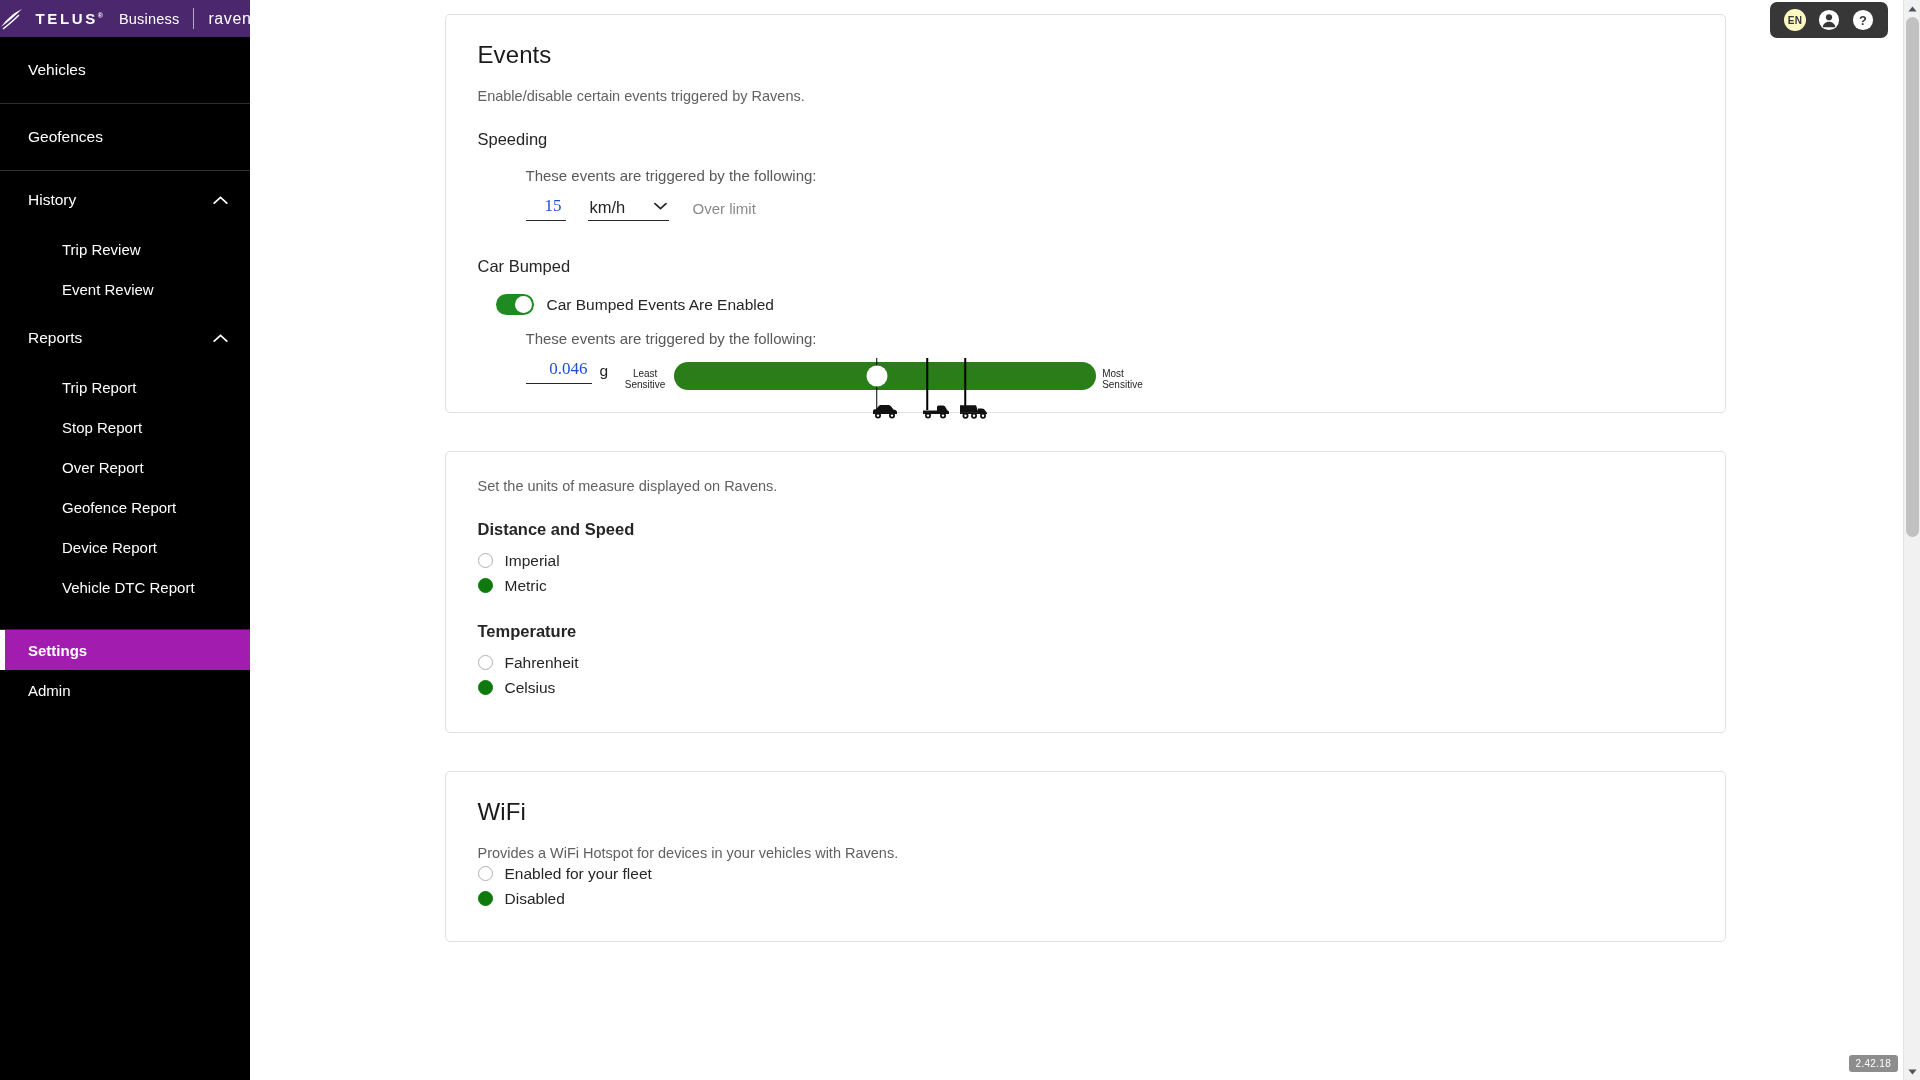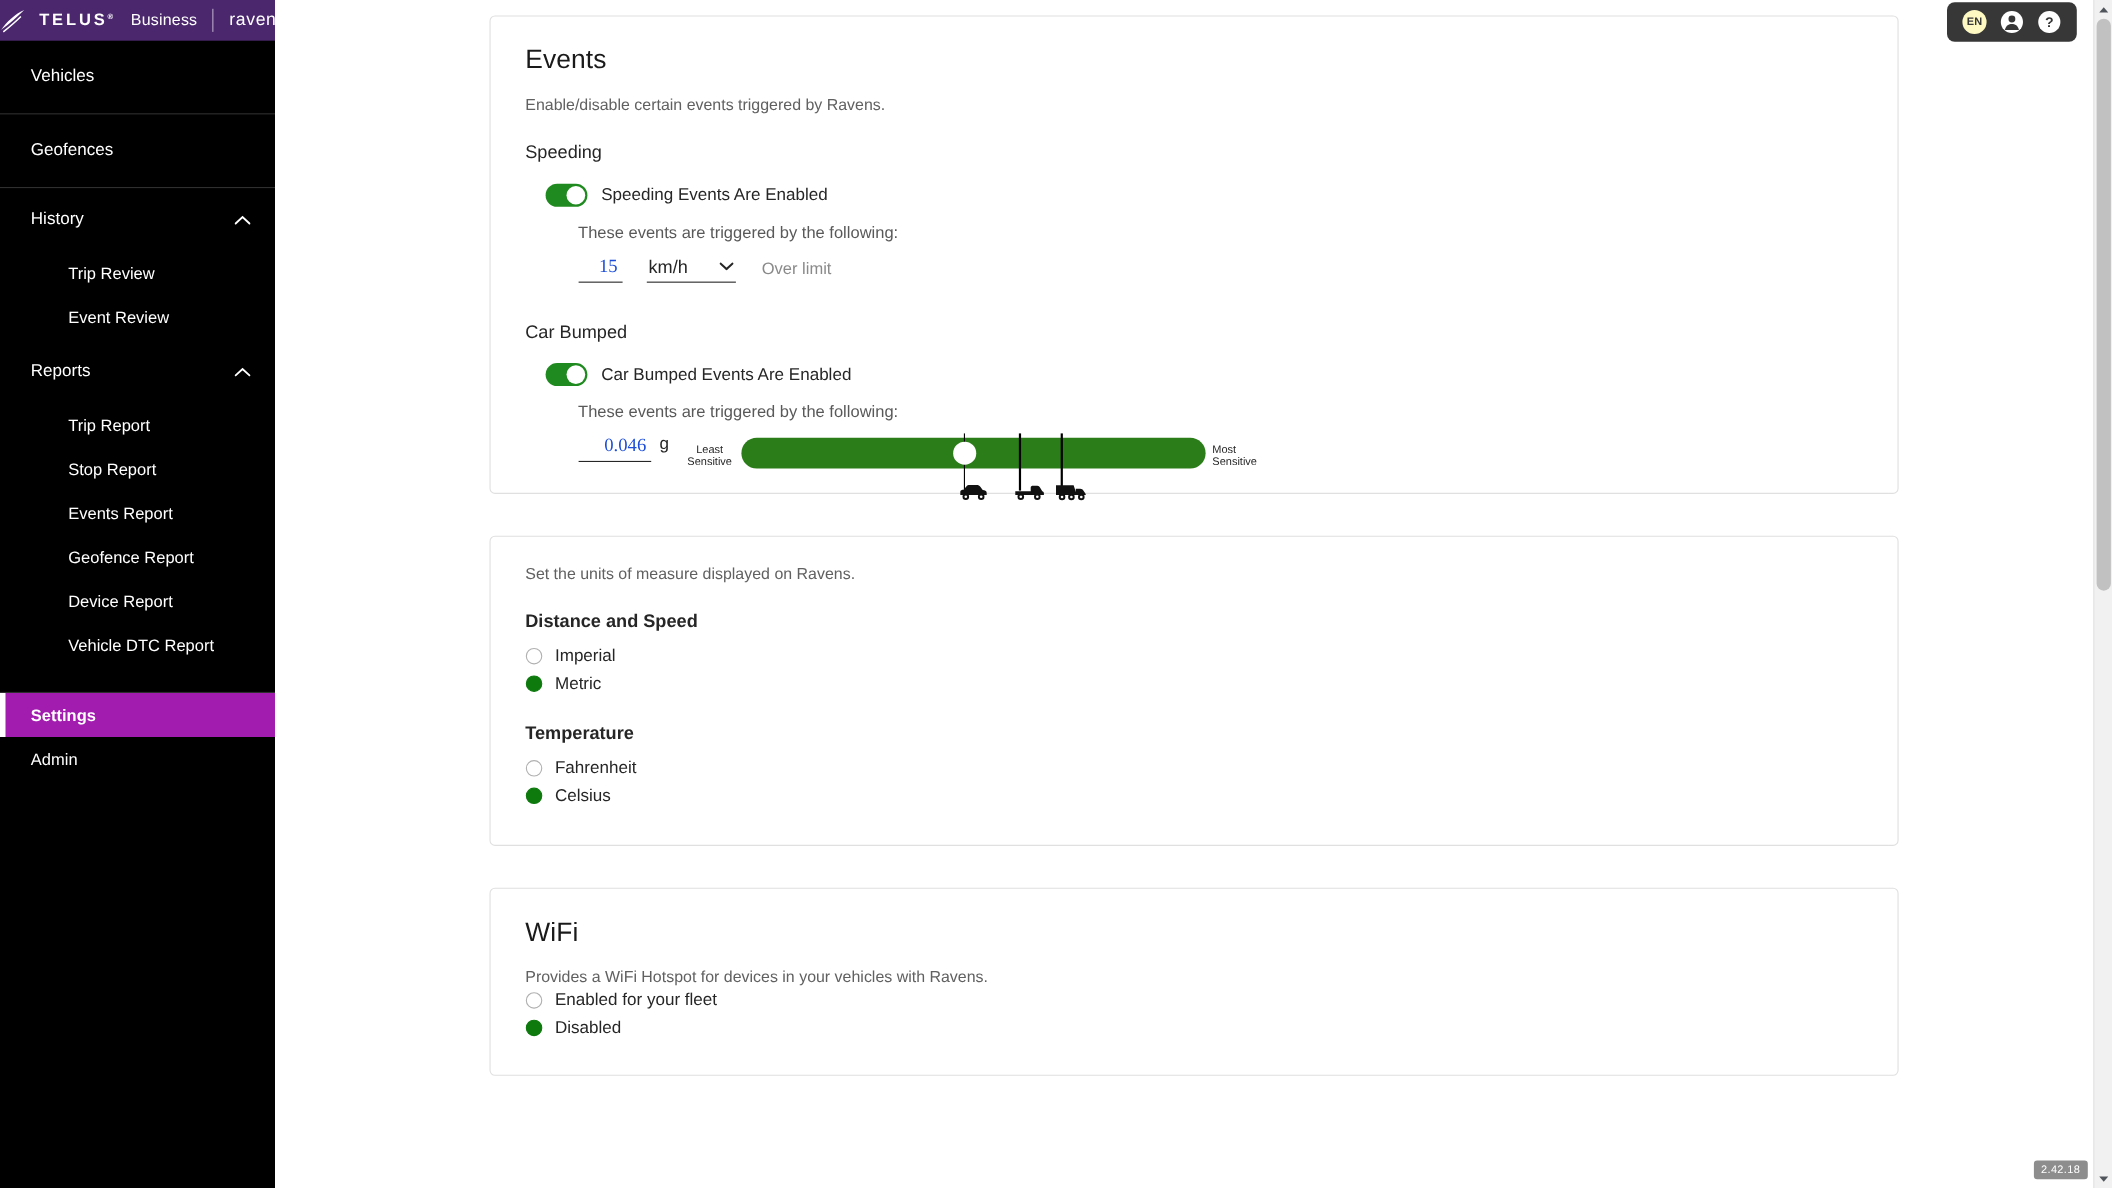--- a/index.html
+++ b/index.html
@@ -137,21 +137,21 @@
     width: 100%; padding: 0 18px 1px 2px; cursor: pointer;
   }
   .sel-chev {
     position: absolute; right: 2px; top: 4px;
     width: 13px; height: 8px; pointer-events: none;
   }
   .over-limit { font-size: 15px; color: #8a8a8a; margin-left: 24px; padding-bottom: 4px; }
 
   
   .bump-row { display: flex; align-items: flex-start; margin-left: 30px; }
-  .bump-value-wrap { display: flex; }
+  .bump-value-wrap { display: flex; align-items: flex-end; }
   .bump-value { width: 66px; font-size: 17px; }
   .bump-unit { font-size: 15.5px; color: #262626; margin-left: 8px; padding-bottom: 4px; }
   .sens-cap {
     font-size: 10px; line-height: 11px; color: #262626;
     text-align: center; width: 54px; padding-top: 9px;
   }
   .sens-cap.left { margin-left: 10px; }
   .sens-cap.right { margin-left: 6px; text-align: left; }
   .slider-area { position: relative; width: 422px; margin-left: 2px; }
   .slider-track {
@@ -278,21 +278,21 @@
         </svg>
       </div>
 
       <div class="nav-sub">
         <span>Trip Report</span>
       </div>
       <div class="nav-sub">
         <span>Stop Report</span>
       </div>
       <div class="nav-sub">
-        <span>Events Report</span>
+        <span>Over Report</span>
       </div>
       <div class="nav-sub">
         <span>Geofence Report</span>
       </div>
       <div class="nav-sub">
         <span>Device Report</span>
       </div>
       <div class="nav-sub">
         <span>Vehicle DTC Report</span>
       </div>
@@ -326,24 +326,20 @@
 
     <div class="content">
 
       <section class="card events">
         <h2 class="card-title">Events</h2>
         <p class="card-desc">Enable/disable certain events triggered by Ravens.</p>
 
         <h3 class="subhead">Speeding</h3>
 
         <div class="indent">
-          <div class="toggle-row">
-            <div class="toggle"></div>
-            <span class="toggle-label">Speeding Events Are Enabled</span>
-          </div>
           <p class="trigger-note">These events are triggered by the following:</p>
 
           <div class="speed-row">
             <input class="underline-input speed-value" type="text" value="15" style="">
             <div class="unit-select-wrap">
               <select class="unit-select">
                 <option>km/h</option>
                 <option>mph</option>
               </select>
               <svg class="sel-chev" viewBox="0 0 13 8">

